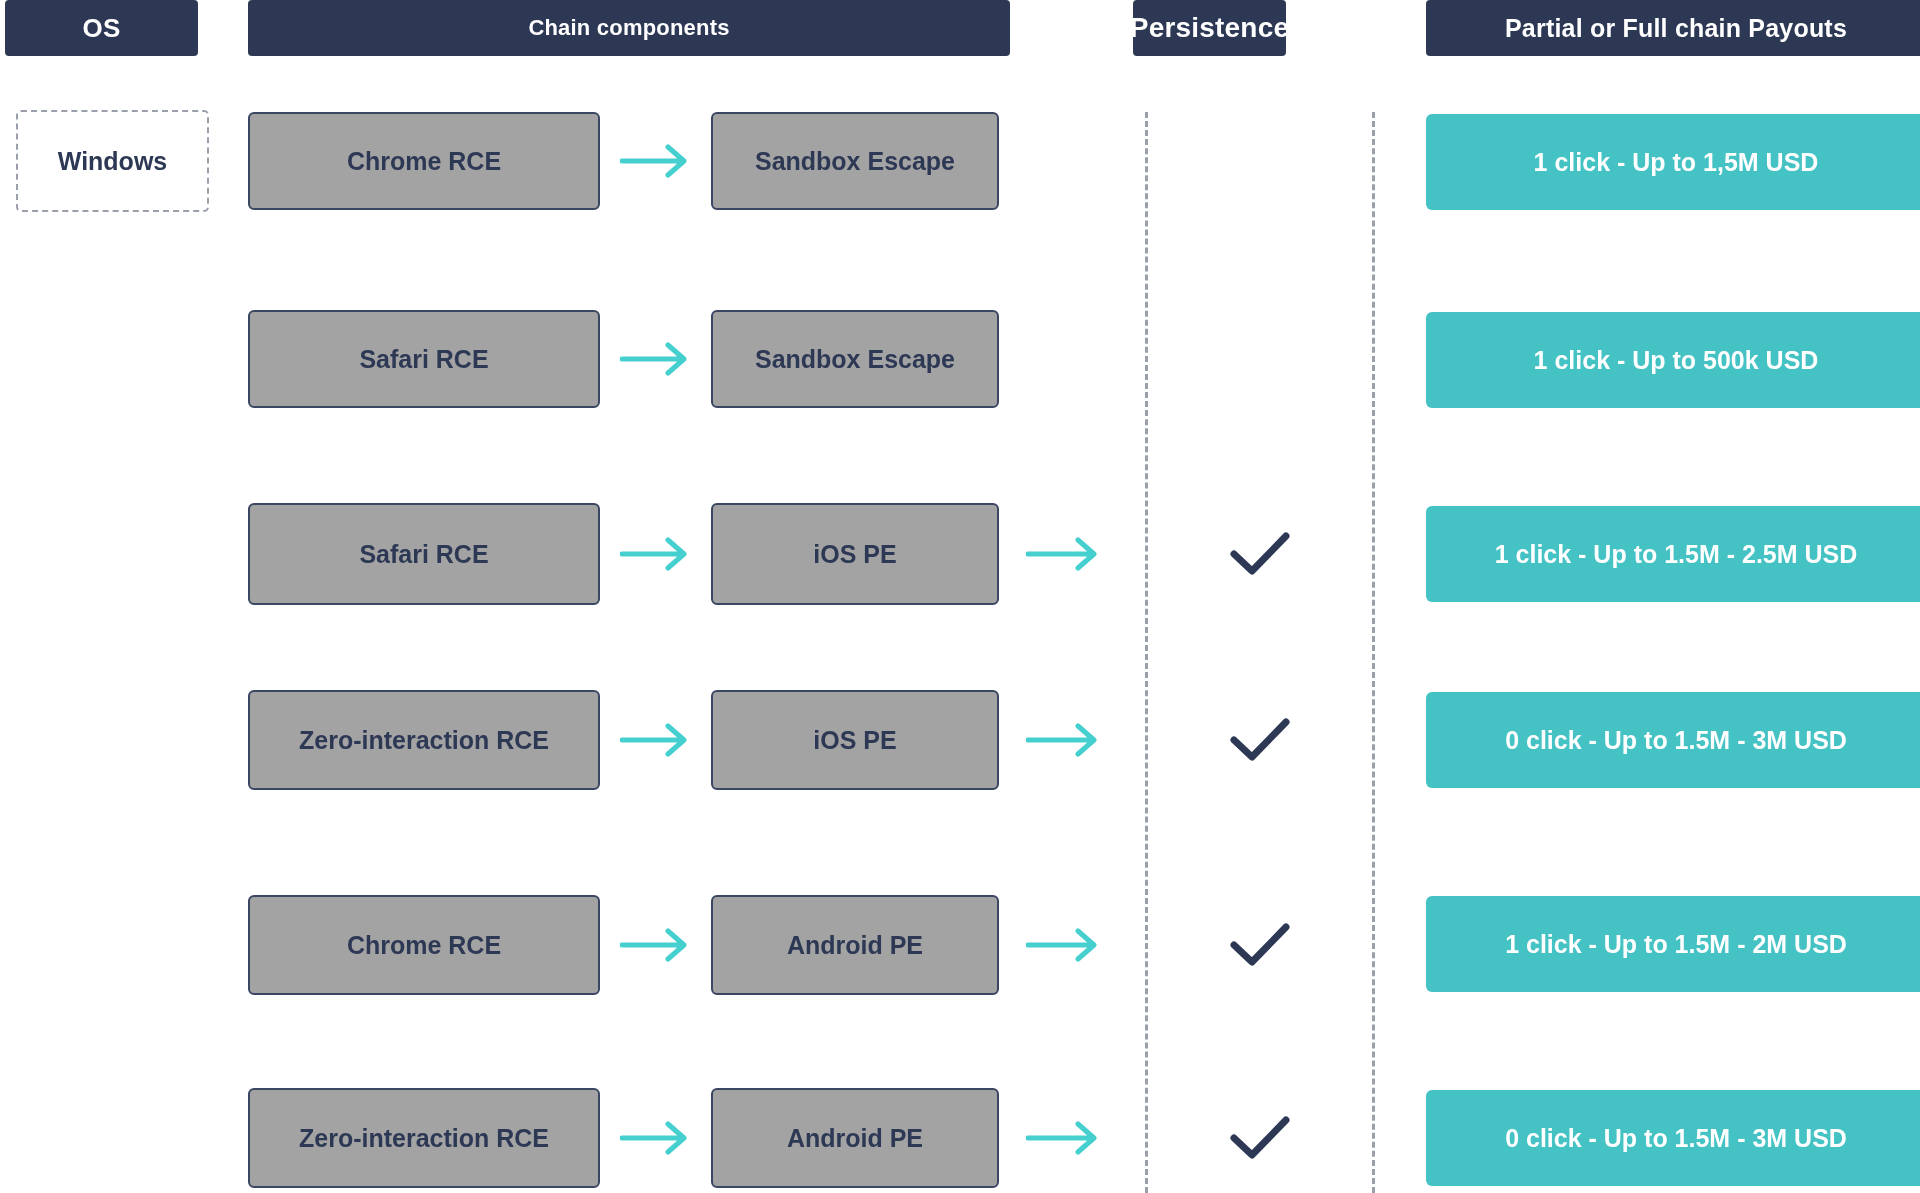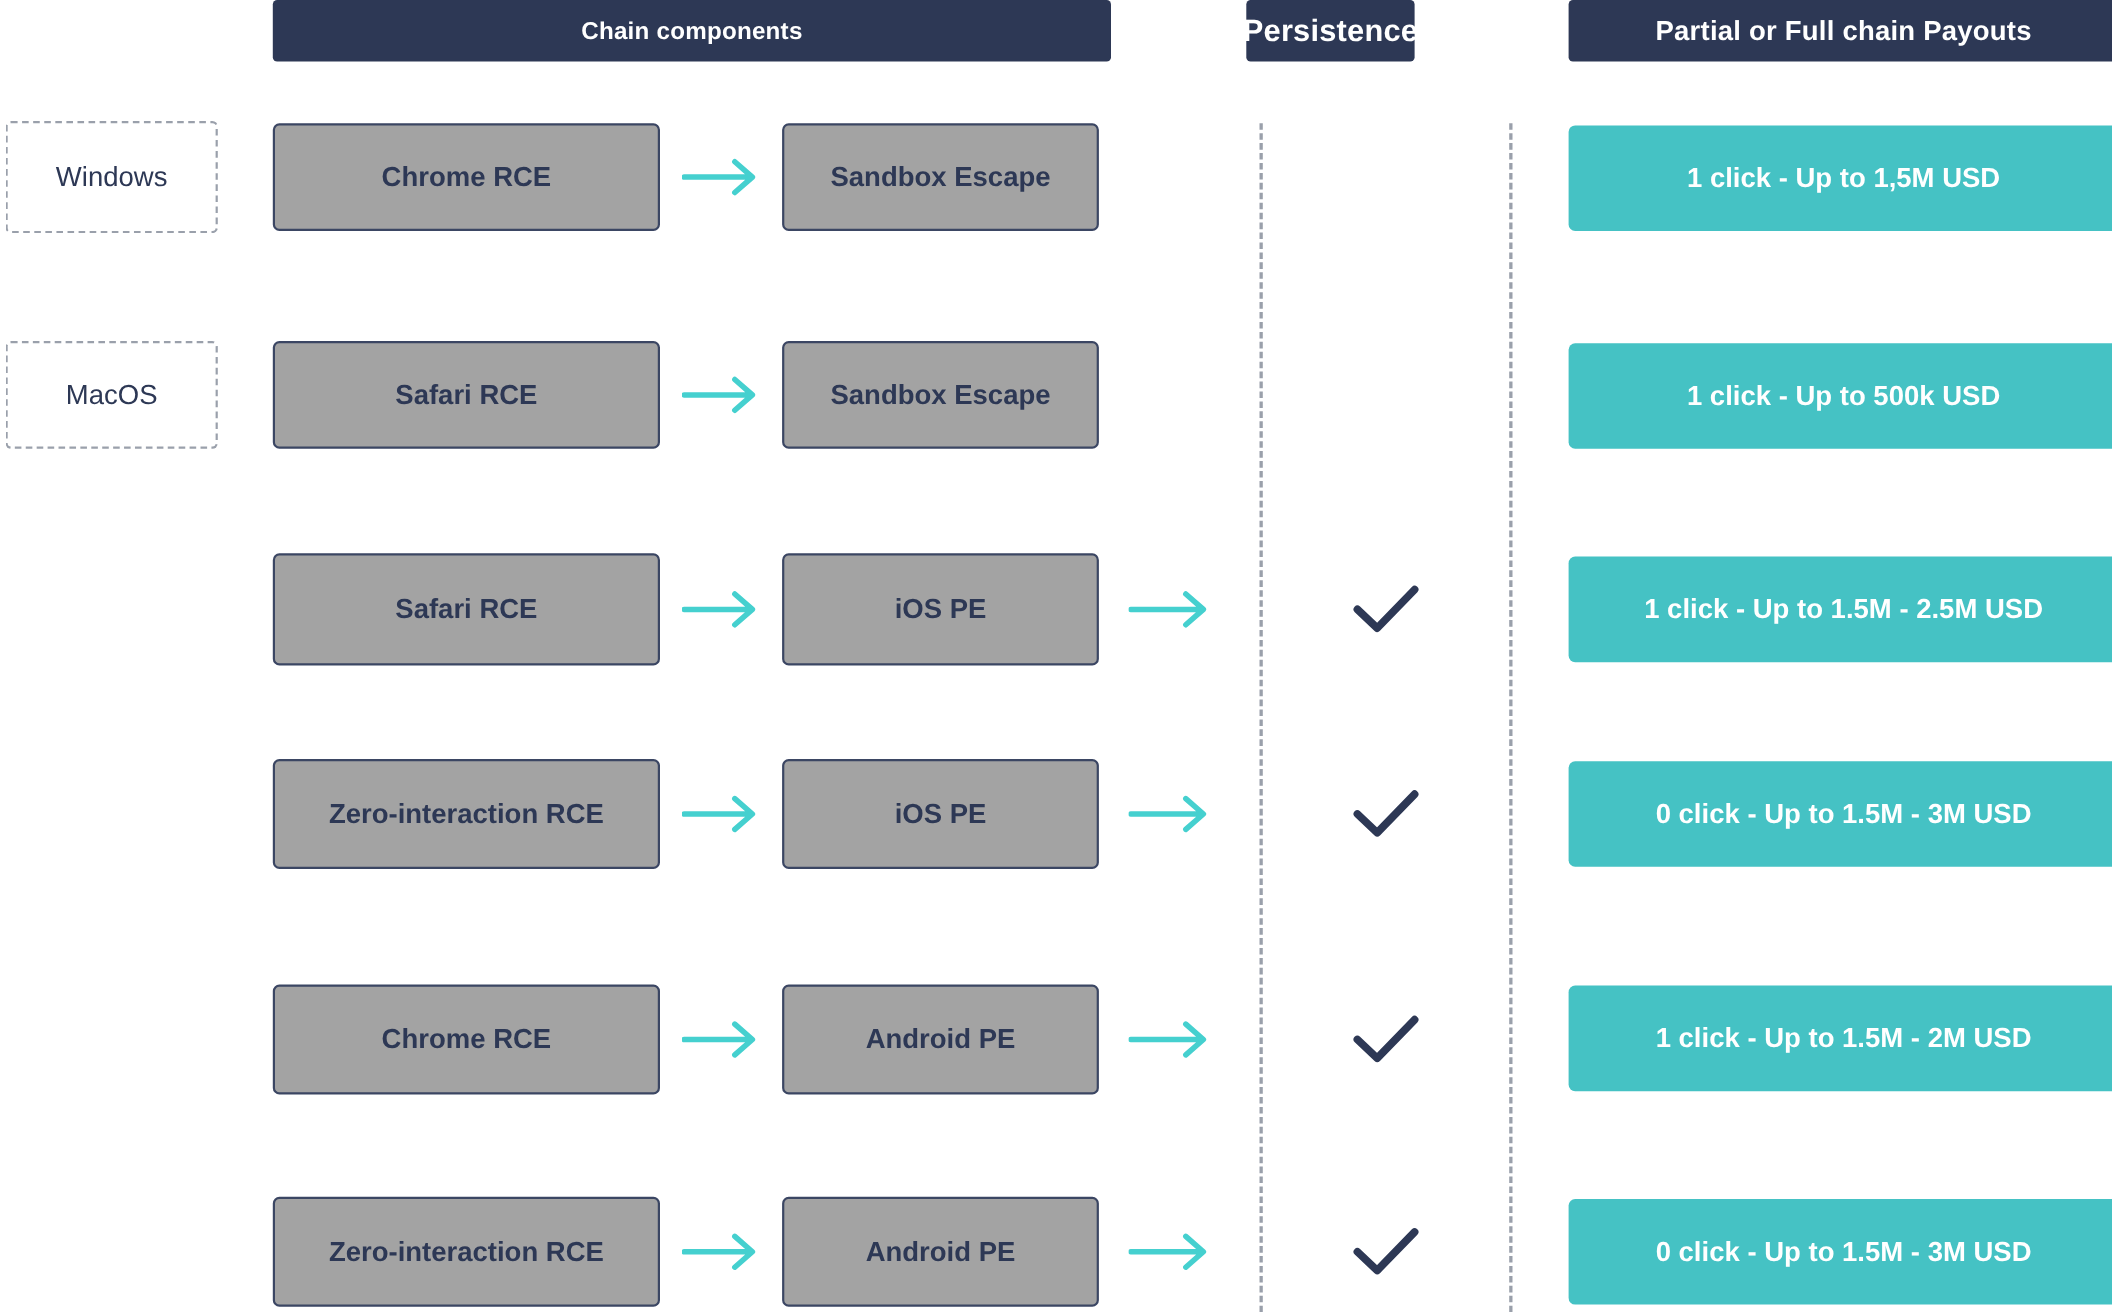--- a/index.html
+++ b/index.html
@@ -22,25 +22,25 @@
     letter-spacing: .2px;
   }
   #hdr-os        { left: 5px;    top: 0px; width: 193px; height: 56px; font-size: 26px; }
   #hdr-chain     { left: 248px;  top: 0px; width: 762px; height: 56px; font-size: 22px; }
   #hdr-persist   { left: 1133px; top: 0px; width: 153px; height: 56px; font-size: 28px; }
   #hdr-payouts   { left: 1426px; top: 0px; width: 500px; height: 56px; font-size: 25px; }
 
   
   .osbox {
     position: absolute;
-    left: 5px; width: 193px;
+    left: 16px; width: 193px;
     border: 2px dashed #9aa0ab;
     border-radius: 5px;
     display: flex; align-items: center; justify-content: center;
-    color: #2d3855; font-size: 25px; font-weight: 400;
+    color: #2d3855; font-size: 25px; font-weight: 700;
     background: #fff;
   }
   #os-windows { top: 110px; height: 102px; }
   #os-macos   { top: 310px; height: 98px; }
   #os-ios     { top: 505px; height: 294px; }
   #os-android { top: 893px; height: 300px; border-bottom: none; border-bottom-left-radius:0; border-bottom-right-radius:0;}
   #os-android .oslabel { position: relative; top: -40px; }
 
   
   .cbox {
@@ -83,30 +83,28 @@
     color: #ffffff; font-size: 25px; font-weight: 700;
     text-align: center;
     padding: 0 8px;
   }
 </style>
 </head>
 <body>
 
 <div id="stage">
 
+  <div class="hdr" id="hdr-os">OS</div>
   <div class="hdr" id="hdr-chain">Chain components</div>
   <div class="hdr" id="hdr-persist">Persistence</div>
   <div class="hdr" id="hdr-payouts">Partial or Full chain Payouts</div>
 
   <div class="osbox" id="os-windows">
     <span class="oslabel">Windows</span>
   </div>
-  <div class="osbox" id="os-macos">
-    <span class="oslabel">MacOS</span>
-  </div>
 
   <div class="vsep" id="vsep-left"></div>
   <div class="vsep" id="vsep-right"></div>
 
   <div class="cbox a" style="top:112px;height:98px">Chrome RCE</div>
   <div class="arrow" style="left:620px;top:139px;width:80px">
     <svg width="80" height="44" viewBox="0 0 80 44">
         <path d="M2 22 H62 M48 8 L64 22 L48 36" fill="none" stroke="#45d0cf" stroke-width="5" stroke-linecap="round" stroke-linejoin="round"></path>
       </svg>
   </div>

